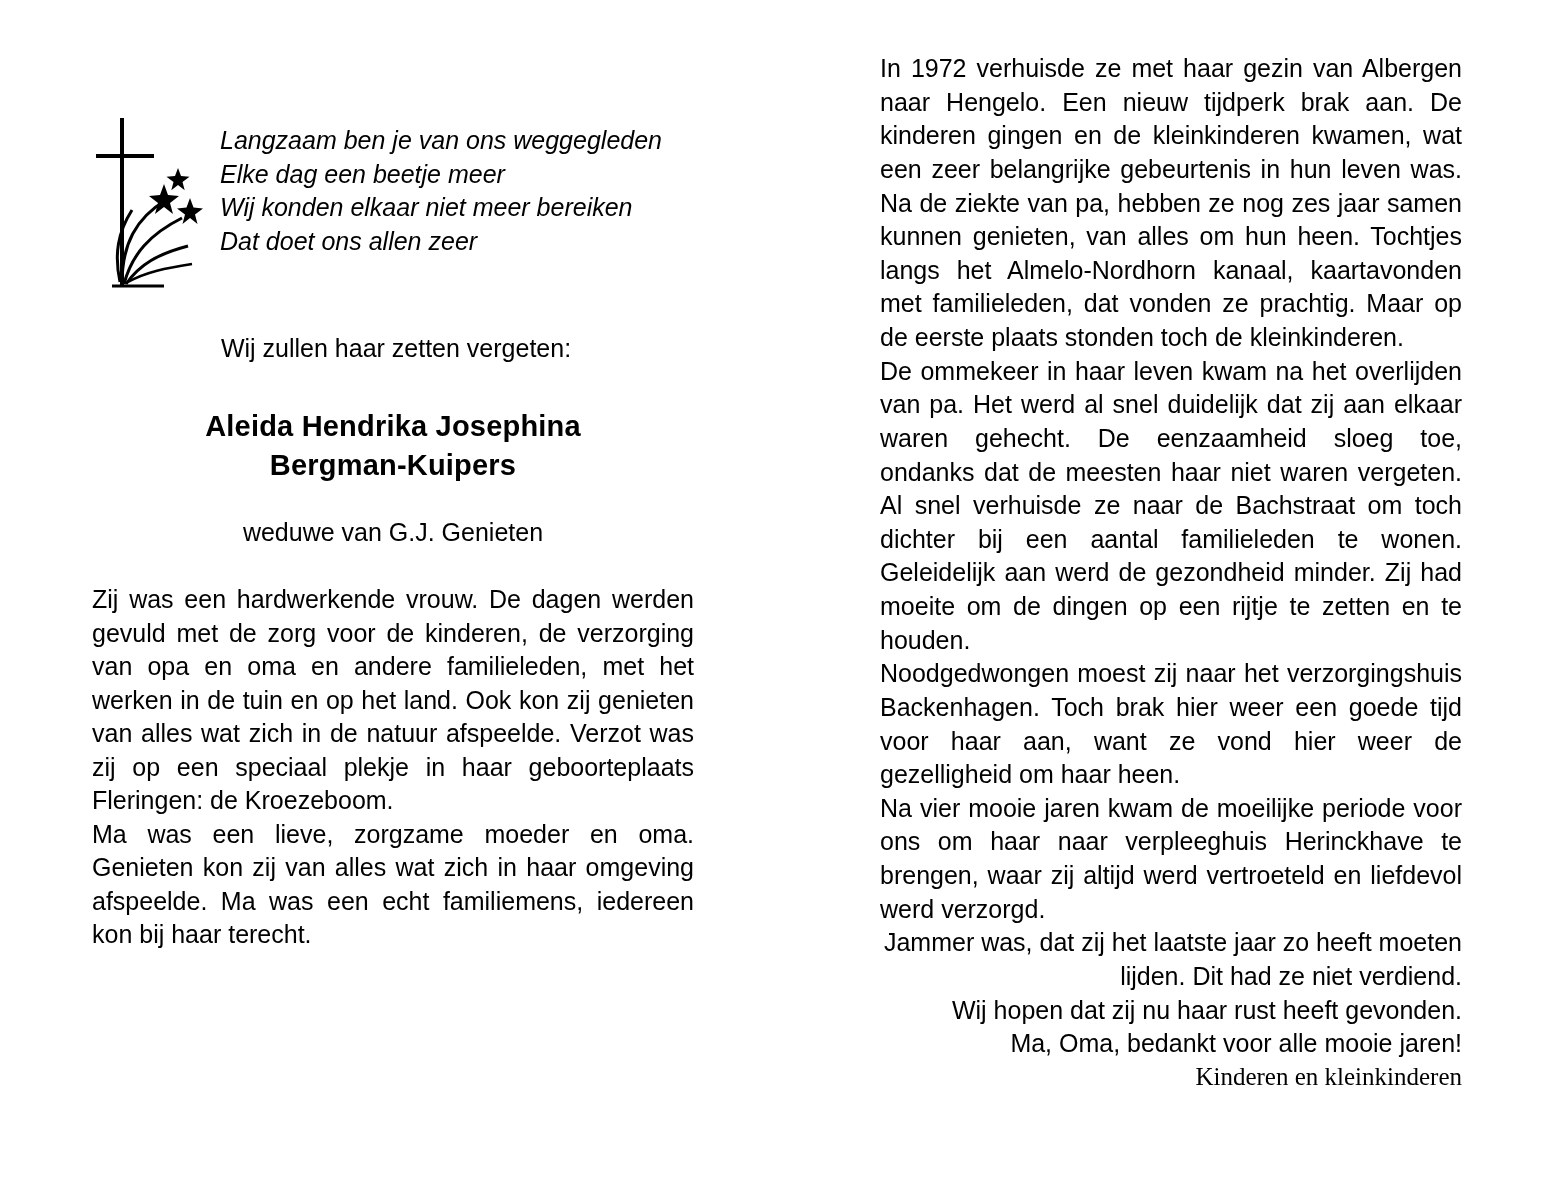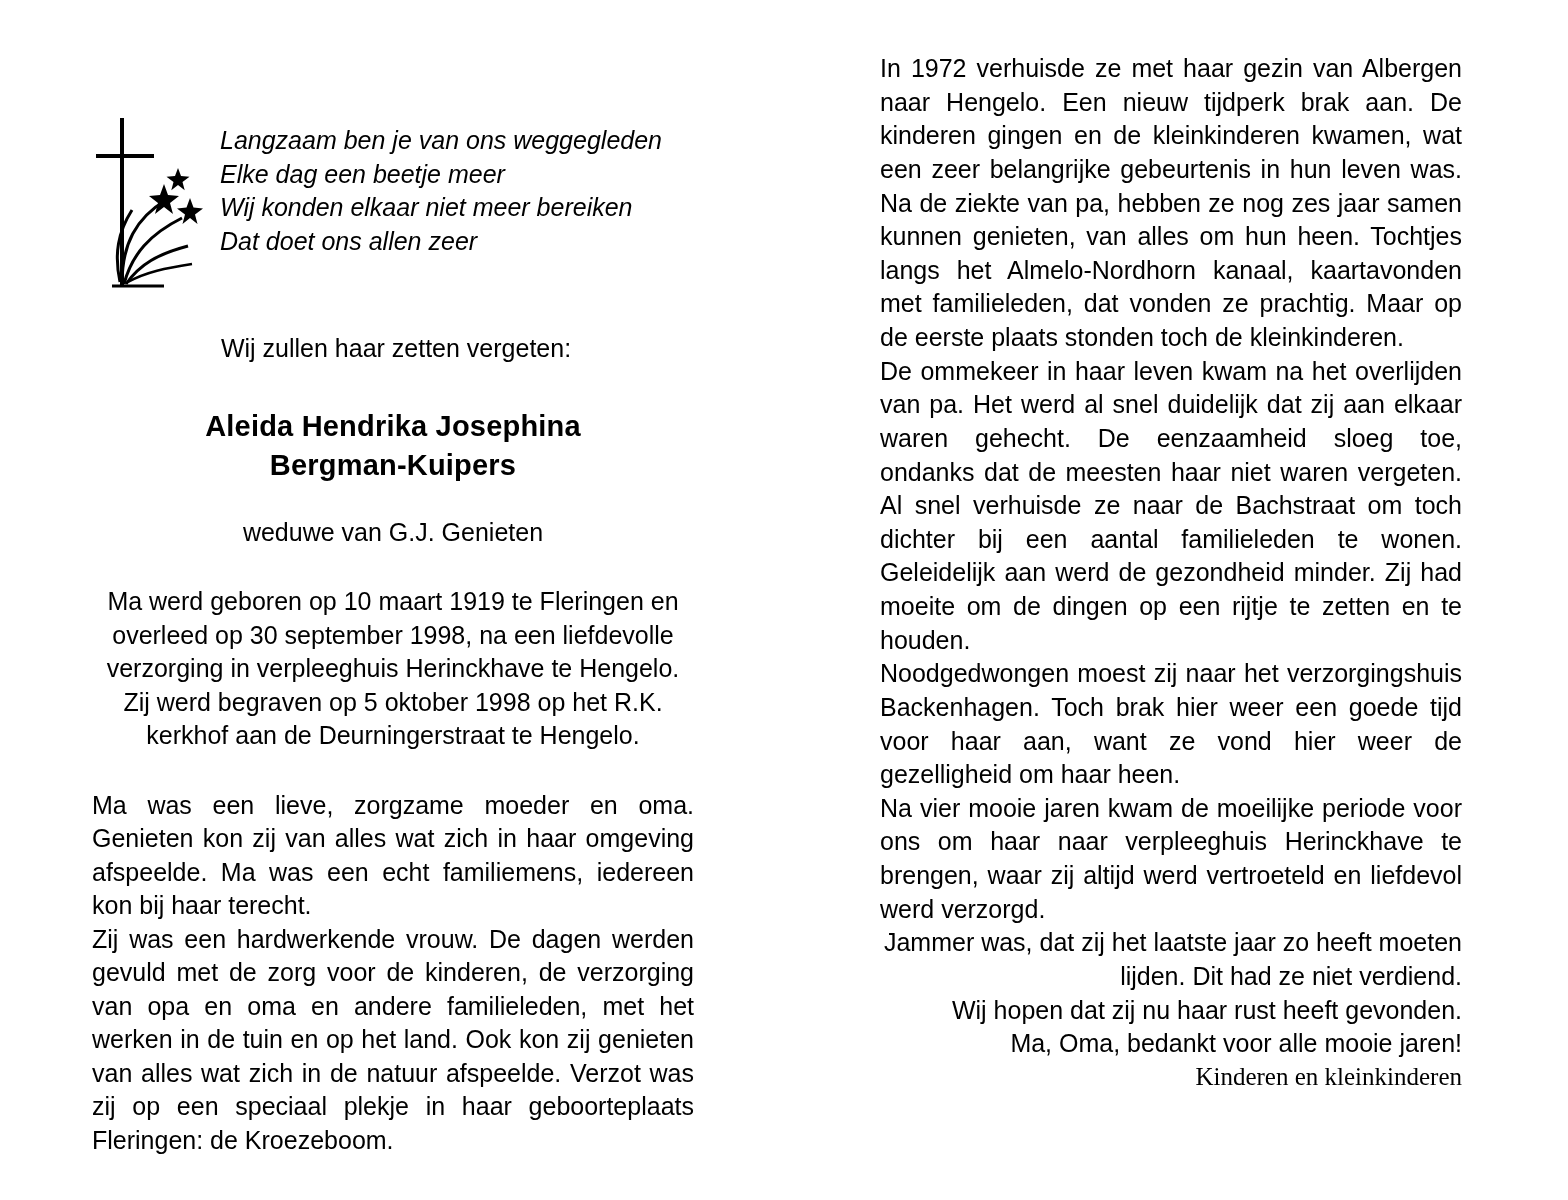--- a/index.html
+++ b/index.html
@@ -147,24 +147,23 @@
 Dat doet ons allen zeer</div>
     </div>
 
     <div class="never-forget">Wij zullen haar zetten vergeten:</div>
 
     <div class="name">Aleida Hendrika Josephina
 Bergman-Kuipers</div>
 
     <div class="widow">weduwe van G.J. Genieten</div>
 
-    <div class="bio">Ma werd geboren op 10 maart 1919 te Fleringen en overleed op 30 september 1998, na een liefdevolle verzorging in verpleeghuis Herinckhave te Hengelo. Zij werd begraven op 5 oktober 1998 op het R.K. kerkhof aan de Deurningerstraat te Hengelo.</div>
 
+    <div class="para">Zij was een hardwerkende vrouw. De dagen werden gevuld met de zorg voor de kinderen, de verzorging van opa en oma en andere familieleden, met het werken in de tuin en op het land. Ook kon zij genieten van alles wat zich in de natuur afspeelde. Verzot was zij op een speciaal plekje in haar geboorteplaats Fleringen: de Kroezeboom.</div>
     <div class="para">Ma was een lieve, zorgzame moeder en oma. Genieten kon zij van alles wat zich in haar omgeving afspeelde. Ma was een echt familiemens, iedereen kon bij haar terecht.</div>
-    <div class="para">Zij was een hardwerkende vrouw. De dagen werden gevuld met de zorg voor de kinderen, de verzorging van opa en oma en andere familieleden, met het werken in de tuin en op het land. Ook kon zij genieten van alles wat zich in de natuur afspeelde. Verzot was zij op een speciaal plekje in haar geboorteplaats Fleringen: de Kroezeboom.</div>
 
   </div>
 
   <div class="col col-right">
 
     <p class="rpara">In 1972 verhuisde ze met haar gezin van Albergen naar Hengelo. Een nieuw tijdperk brak aan. De kinderen gingen en de kleinkinderen kwamen, wat een zeer belangrijke gebeurtenis in hun leven was. Na de ziekte van pa, hebben ze nog zes jaar samen kunnen genieten, van alles om hun heen. Tochtjes langs het Almelo-Nordhorn kanaal, kaartavonden met familieleden, dat vonden ze prachtig. Maar op de eerste plaats stonden toch de kleinkinderen.</p>
     <p class="rpara">De ommekeer in haar leven kwam na het overlijden van pa. Het werd al snel duidelijk dat zij aan elkaar waren gehecht. De eenzaamheid sloeg toe, ondanks dat de meesten haar niet waren vergeten. Al snel verhuisde ze naar de Bachstraat om toch dichter bij een aantal familieleden te wonen. Geleidelijk aan werd de gezondheid minder. Zij had moeite om de dingen op een rijtje te zetten en te houden.</p>
     <p class="rpara">Noodgedwongen moest zij naar het verzorgingshuis Backenhagen. Toch brak hier weer een goede tijd voor haar aan, want ze vond hier weer de gezelligheid om haar heen.</p>
     <p class="rpara">Na vier mooie jaren kwam de moeilijke periode voor ons om haar naar verpleeghuis Herinckhave te brengen, waar zij altijd werd vertroeteld en liefdevol werd verzorgd.</p>
 

